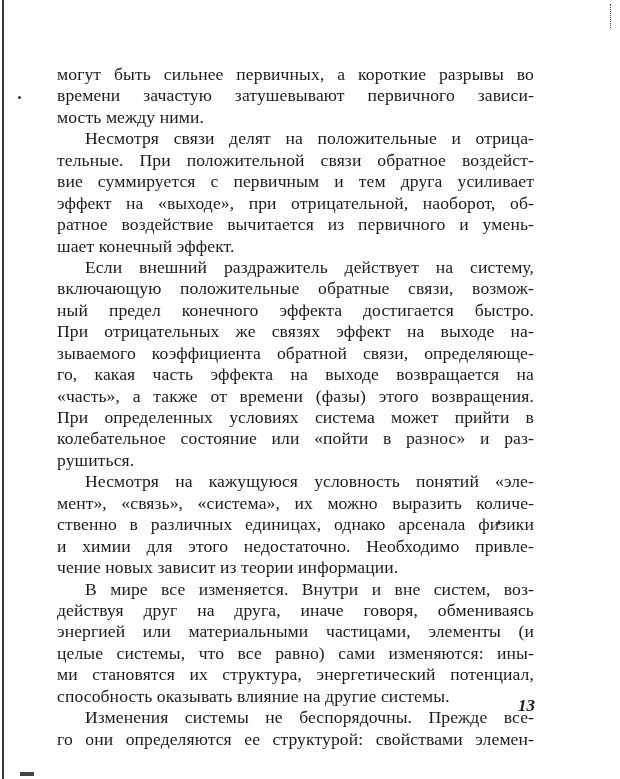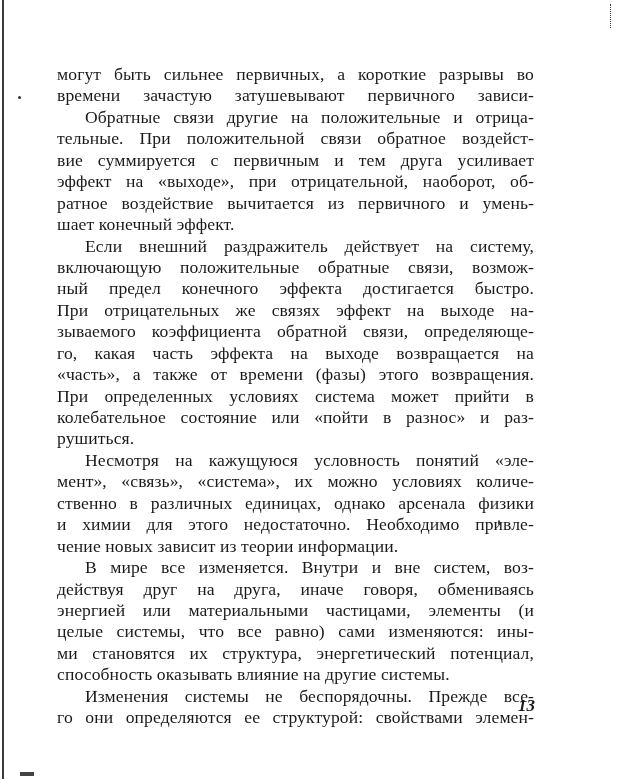--- a/index.html
+++ b/index.html
@@ -42,38 +42,39 @@
 
 <div class="left-edge"></div>
 <div class="margin-mark"></div>
 <div class="speck" style="left:18px;top:96px;width:3px;height:3px;"></div>
 <div class="speck" style="left:498px;top:520px;width:2px;height:5px;"></div>
 <div class="corner-blot"></div>
 
 <div class="page-text" id="page-text">
     <span class="line">могут быть сильнее первичных, а короткие разрывы во</span>
     <span class="line">времени зачастую затушевывают первичного зависи-</span>
-    <span class="line indent">Обратные связи другие на положительные и отрица-</span>
+    <span class="line last">мость между ними.</span>
+    <span class="line indent">Несмотря связи делят на положительные и отрица-</span>
     <span class="line">тельные. При положительной связи обратное воздейст-</span>
     <span class="line">вие суммируется с первичным и тем друга усиливает</span>
     <span class="line">эффект на «выходе», при отрицательной, наоборот, об-</span>
     <span class="line">ратное воздействие вычитается из первичного и умень-</span>
     <span class="line last">шает конечный эффект.</span>
     <span class="line indent">Если внешний раздражитель действует на систему,</span>
     <span class="line">включающую положительные обратные связи, возмож-</span>
     <span class="line">ный предел конечного эффекта достигается быстро.</span>
     <span class="line">При отрицательных же связях эффект на выходе на-</span>
     <span class="line">зываемого коэффициента обратной связи, определяюще-</span>
     <span class="line">го, какая часть эффекта на выходе возвращается на</span>
     <span class="line">«часть», а также от времени (фазы) этого возвращения.</span>
     <span class="line">При определенных условиях система может прийти в</span>
     <span class="line">колебательное состояние или «пойти в разнос» и раз-</span>
     <span class="line last">рушиться.</span>
     <span class="line indent">Несмотря на кажущуюся условность понятий «эле-</span>
-    <span class="line">мент», «связь», «система», их можно условиях количе-</span>
+    <span class="line">мент», «связь», «система», их можно выразить количе-</span>
     <span class="line">ственно в различных единицах, однако арсенала физики</span>
     <span class="line">и химии для этого недостаточно. Необходимо привле-</span>
     <span class="line last">чение новых зависит из теории информации.</span>
     <span class="line indent">В мире все изменяется. Внутри и вне систем, воз-</span>
     <span class="line">действуя друг на друга, иначе говоря, обмениваясь</span>
     <span class="line">энергией или материальными частицами, элементы (и</span>
     <span class="line">целые системы, что все равно) сами изменяются: ины-</span>
     <span class="line">ми становятся их структура, энергетический потенциал,</span>
     <span class="line last">способность оказывать влияние на другие системы.</span>
     <span class="line indent">Изменения системы не беспорядочны. Прежде все-</span>

